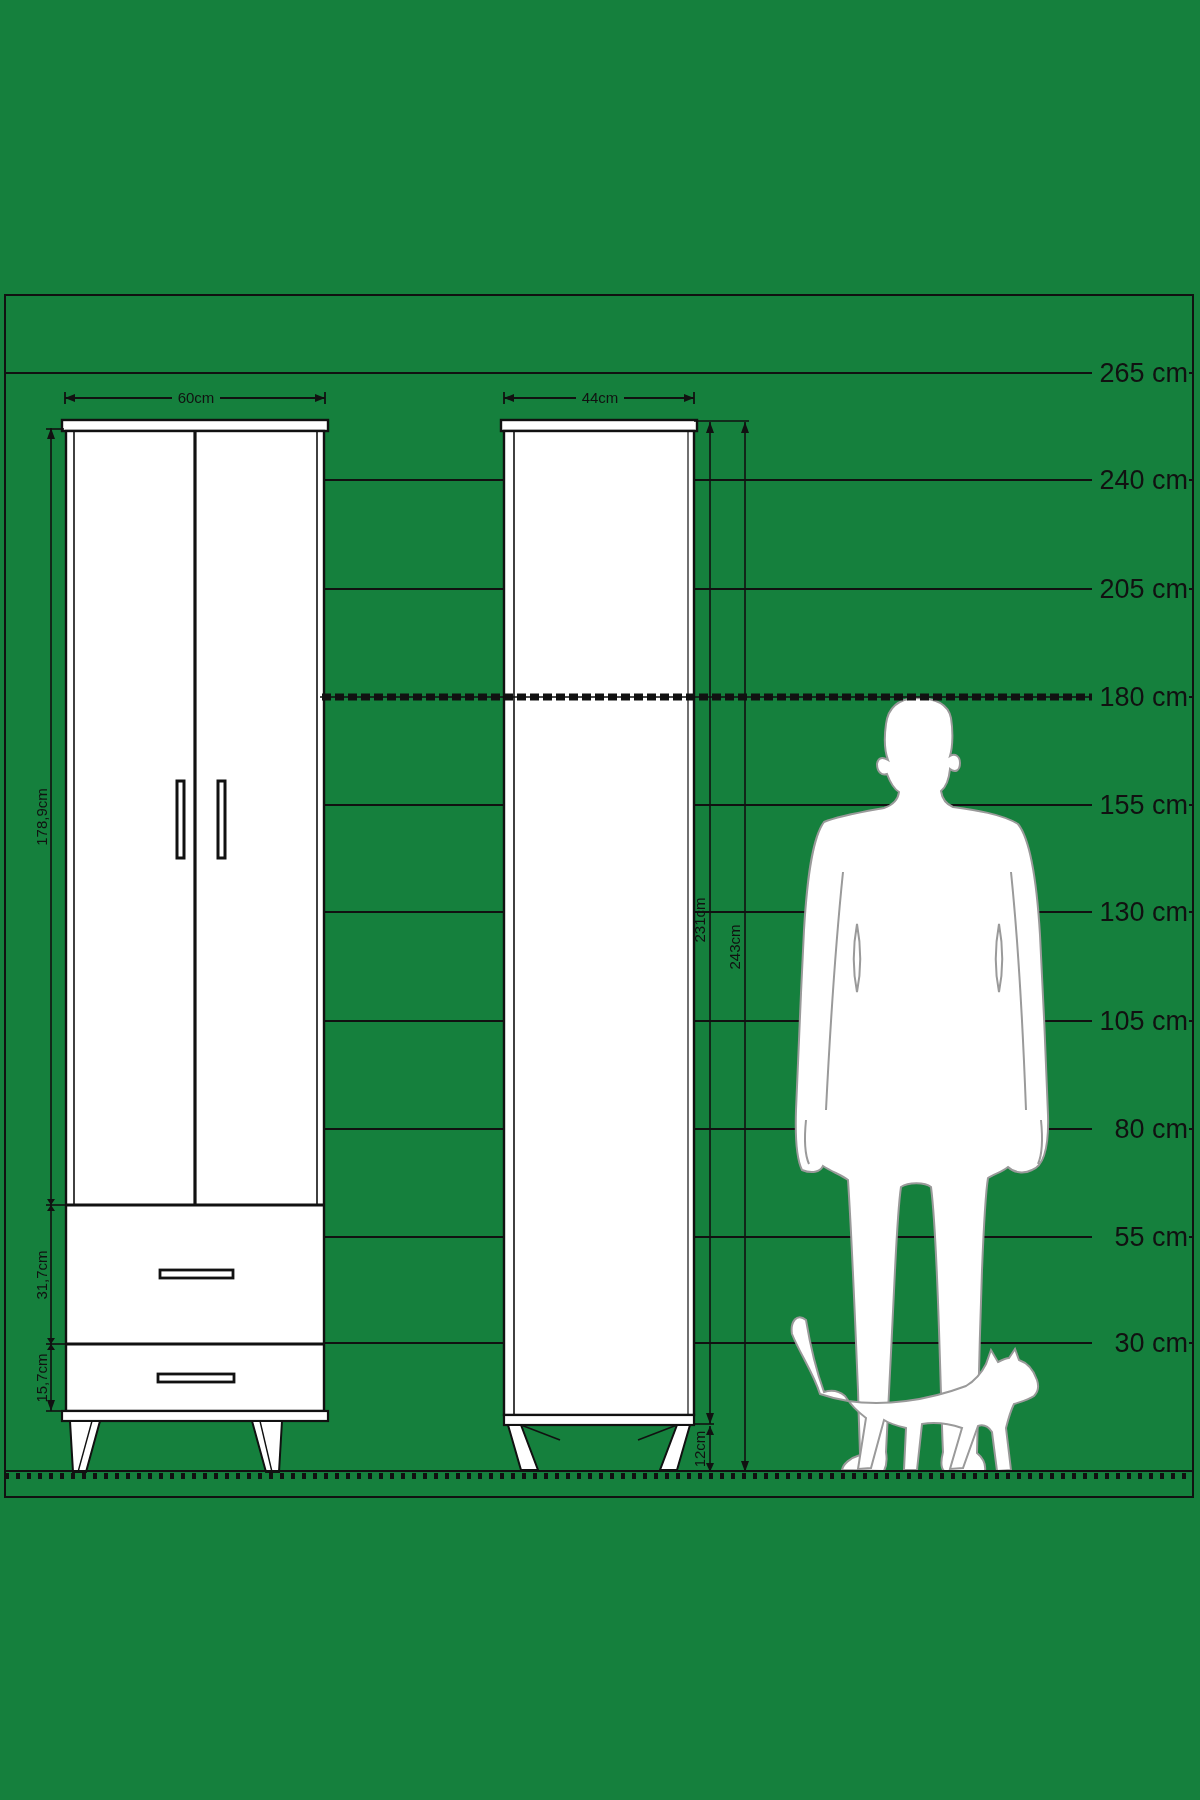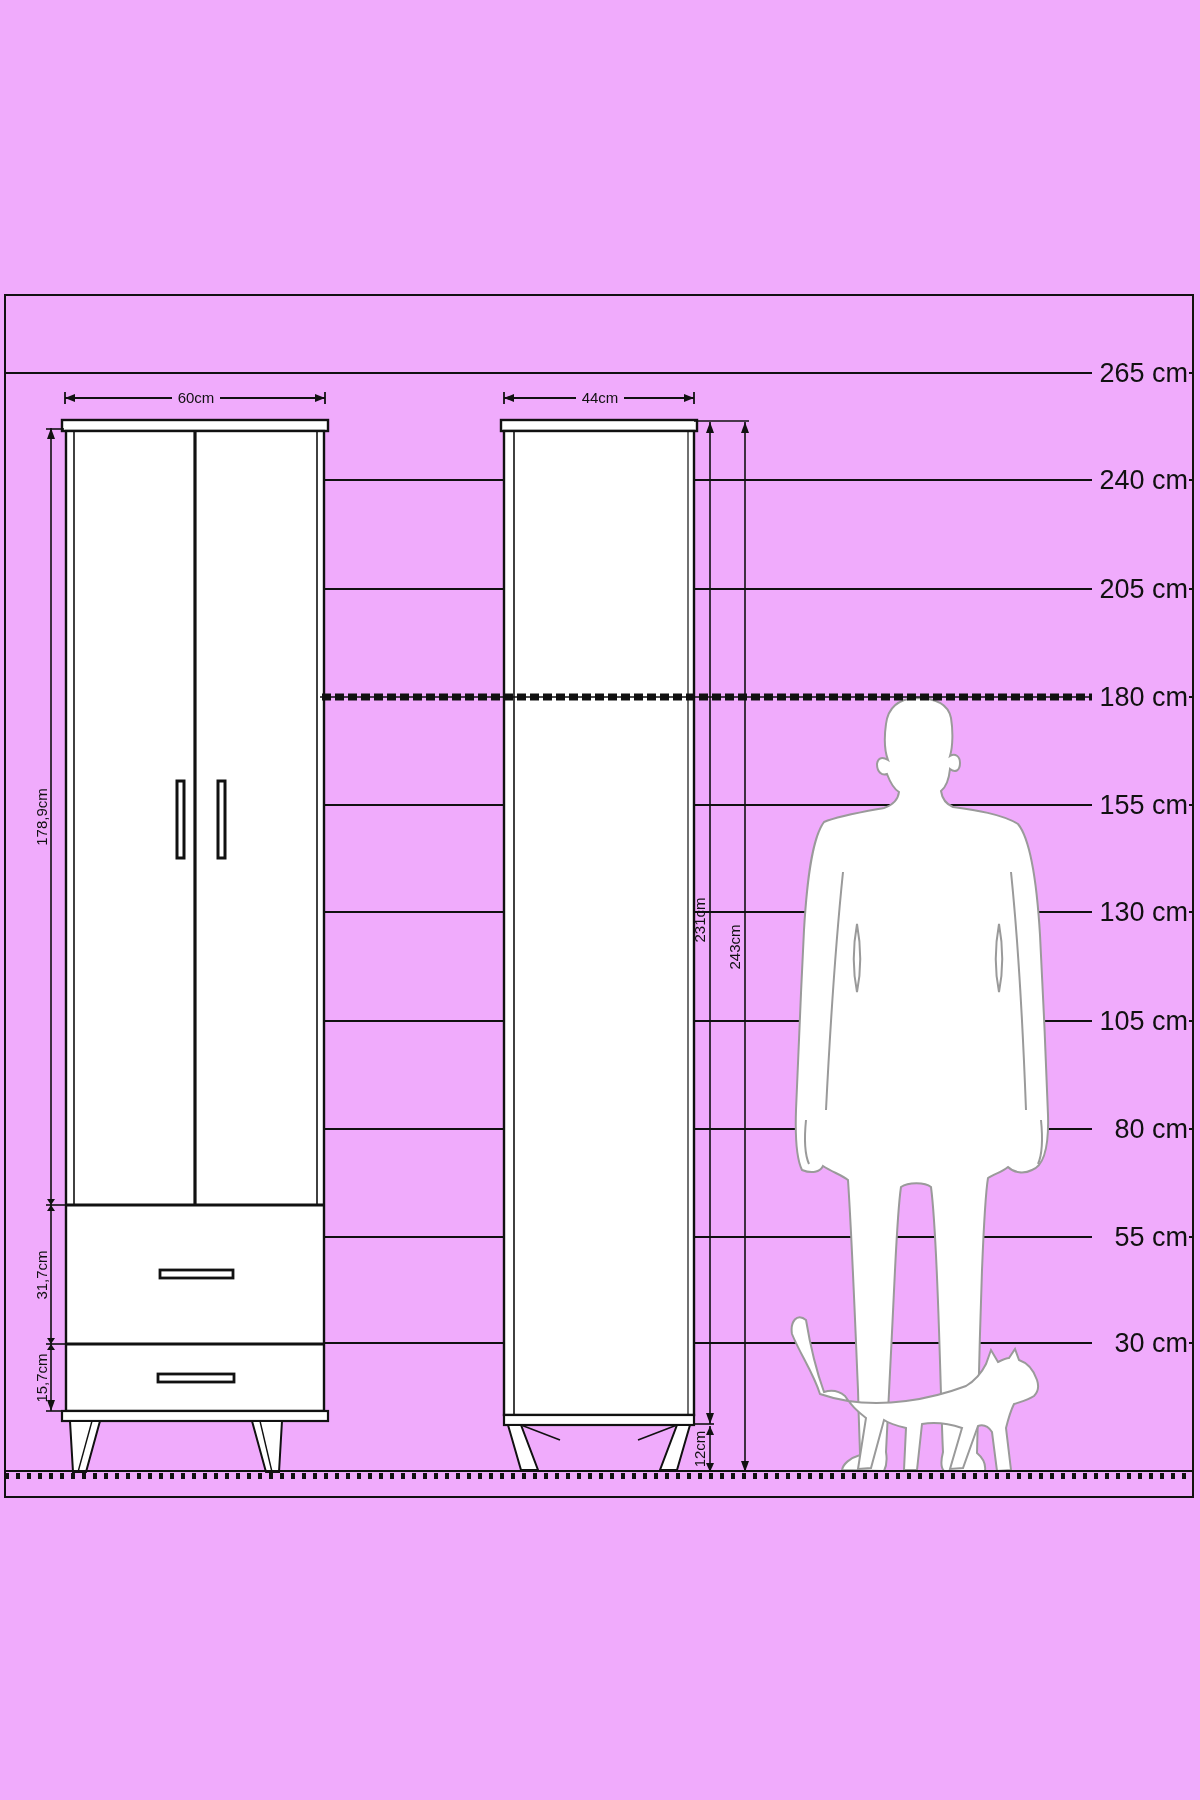--- a/index.html
+++ b/index.html
@@ -1,16 +1,16 @@
 <!DOCTYPE html>
 <html><head>
 <meta charset="utf-8">
 <style>
   html,body{margin:0;padding:0;background:#fff;}
-  .canvas{position:relative;width:1200px;height:1800px;background:#f0abfc;overflow:hidden;
+  .canvas{position:relative;width:1200px;height:1800px;background:#15803d;overflow:hidden;
           font-family:"Liberation Sans", sans-serif;}
   svg text{font-family:"Liberation Sans", sans-serif;fill:#111;}
   .ruler-label{font-size:27px;}
   .dim-label{font-size:15px;}
 </style>
 </head>
 <body>
 
 <div class="canvas">
 <svg width="1200" height="1800" viewBox="0 0 1200 1800">

